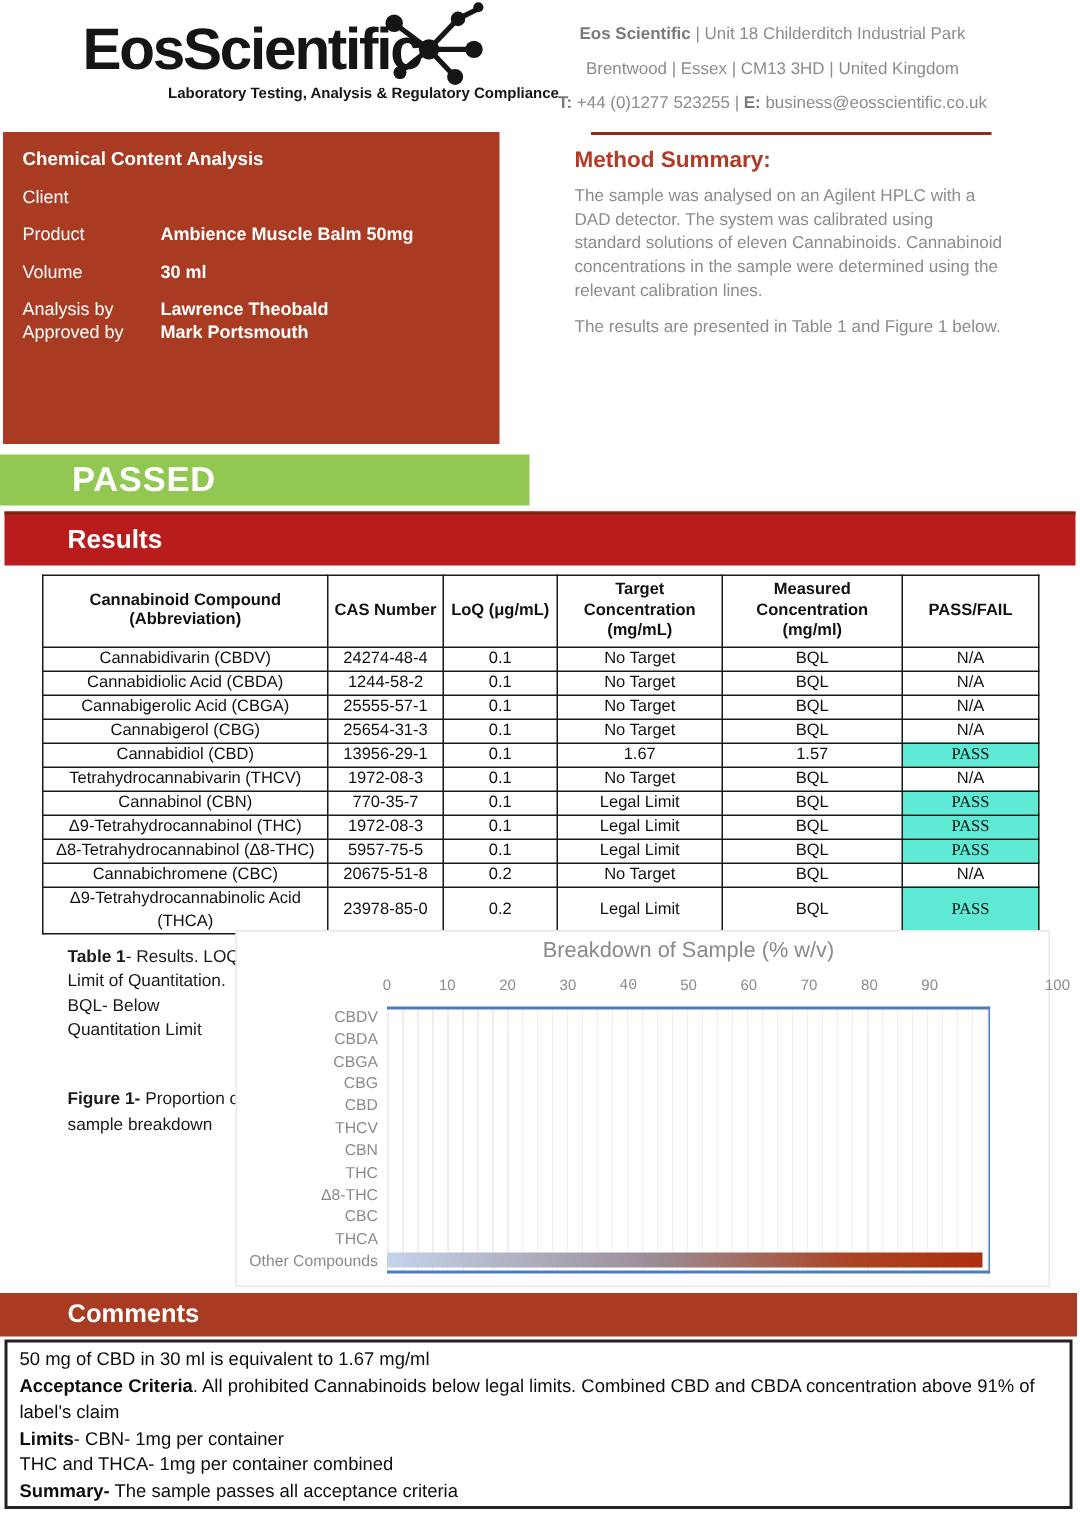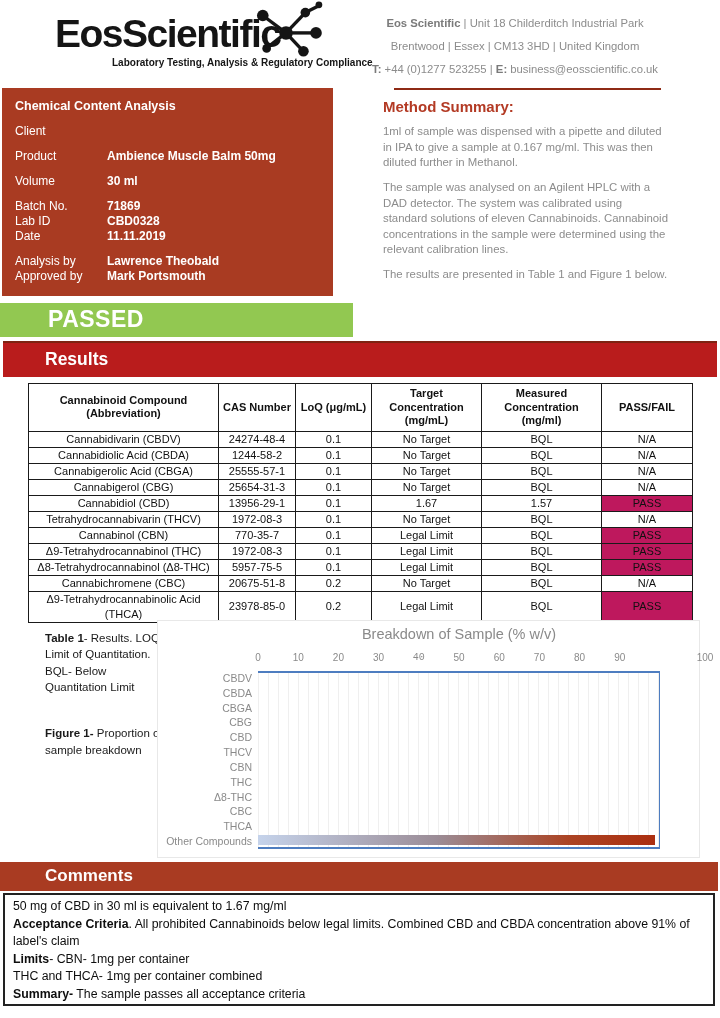--- a/index.html
+++ b/index.html
@@ -44,21 +44,21 @@
   .comments-banner span { margin-left:45px; font-size:17px; font-weight:bold; color:#fff;
                           line-height:28px; display:inline-block; }
 
   
   .results-table { position:absolute; left:28px; top:383px; width:664px;
                    border-collapse:collapse; table-layout:fixed; }
   .results-table th, .results-table td { border:1.5px solid #1A1A1A; text-align:center;
                    font-size:11px; color:#111; }
   .results-table th { font-weight:bold; line-height:13.5px; padding:3px 1px; height:46px; }
   .results-table td { line-height:15px; padding:0 2px; }
-  .results-table td.pass { background:#be185d; }
+  .results-table td.pass { background:#5eead4;font-family:Liberation Serif, serif; }
 
   
   .fig-notes { position:absolute; left:45px; top:630px; width:122px; font-size:11.5px;
                line-height:1.42; color:#1A1A1A; }
   .fig-note2 { margin-top:30px; }
   .fig-panel { position:absolute; left:157px; top:620px; width:543px; height:238px;
                border:1px solid #E8E8E8; background:#fff; }
   .chart-title { position:absolute; left:100px; top:5px; width:402px; text-align:center;
                  font-size:14.5px; color:#8A8A8A; }
   .chart-ticks { position:absolute; left:100px; top:31px; width:402px; height:14px; }
@@ -118,36 +118,30 @@
         <div class="client-group">
           <div class="client-row"><span class="c-label">Client</span><span class="c-value"></span></div>
         </div>
         <div class="client-group">
           <div class="client-row"><span class="c-label">Product</span><span class="c-value">Ambience Muscle Balm 50mg</span></div>
         </div>
         <div class="client-group">
           <div class="client-row"><span class="c-label">Volume</span><span class="c-value">30 ml</span></div>
         </div>
         <div class="client-group">
-          <div class="client-row"><span class="c-label">Batch No.</span><span class="c-value">71869</span></div>
-          <div class="client-row"><span class="c-label">Lab ID</span><span class="c-value">CBD0328</span></div>
-          <div class="client-row"><span class="c-label">Date</span><span class="c-value">11.11.2019</span></div>
-        </div>
-        <div class="client-group">
           <div class="client-row"><span class="c-label">Analysis by</span><span class="c-value">Lawrence Theobald</span></div>
           <div class="client-row"><span class="c-label">Approved by</span><span class="c-value">Mark Portsmouth</span></div>
         </div>
       </div>
   </div>
 
   <div class="method-rule"></div>
   <div class="method-block">
     <div class="method-heading">Method Summary:</div>
     <div id="method-paragraphs">
-        <p>1ml of sample was dispensed with a pipette and diluted in IPA to give a sample at 0.167 mg/ml. This was then diluted further in Methanol.</p>
         <p>The sample was analysed on an Agilent HPLC with a DAD detector. The system was calibrated using standard solutions of eleven Cannabinoids. Cannabinoid concentrations in the sample were determined using the relevant calibration lines.</p>
         <p>The results are presented in Table 1 and Figure 1 below.</p>
       </div>
   </div>
 
   <div class="passed-banner">
     <span>PASSED</span>
   </div>
   <div class="results-banner">
     <span>Results</span>

